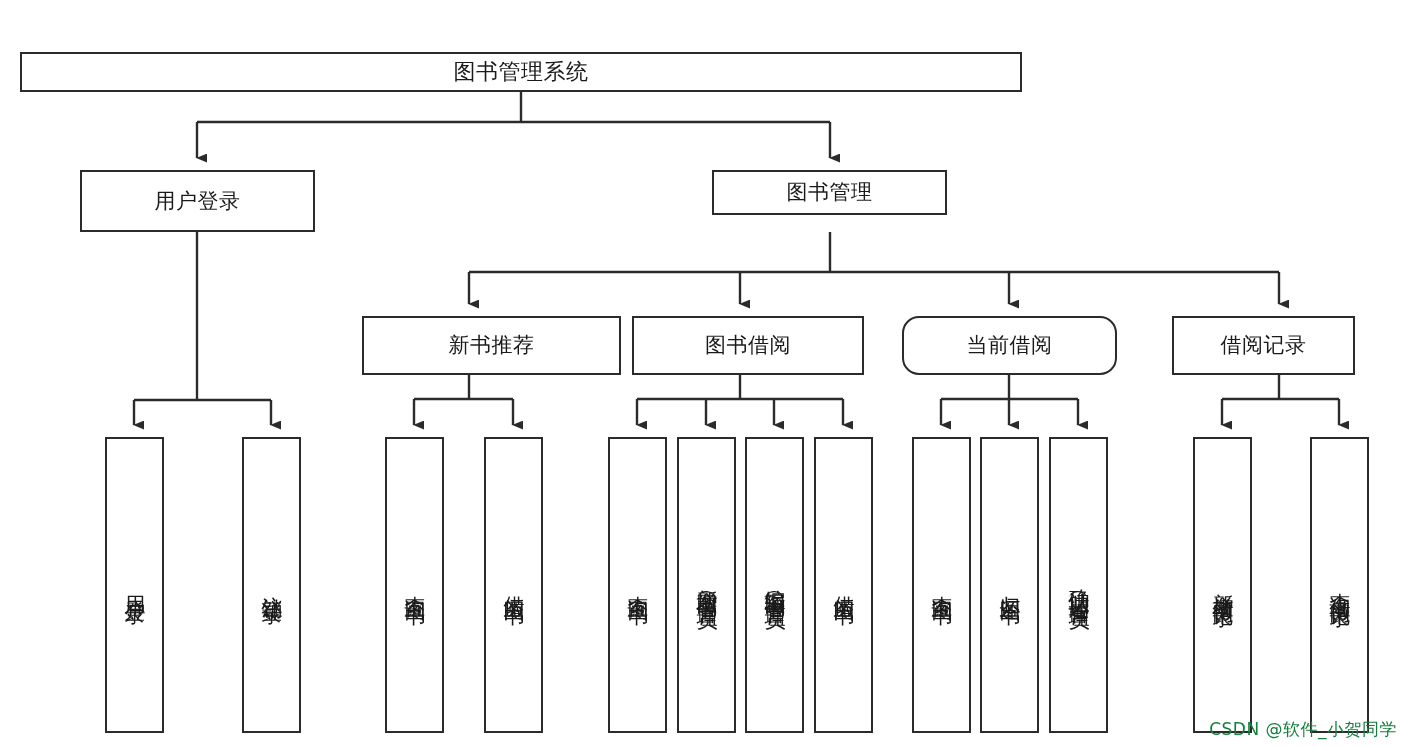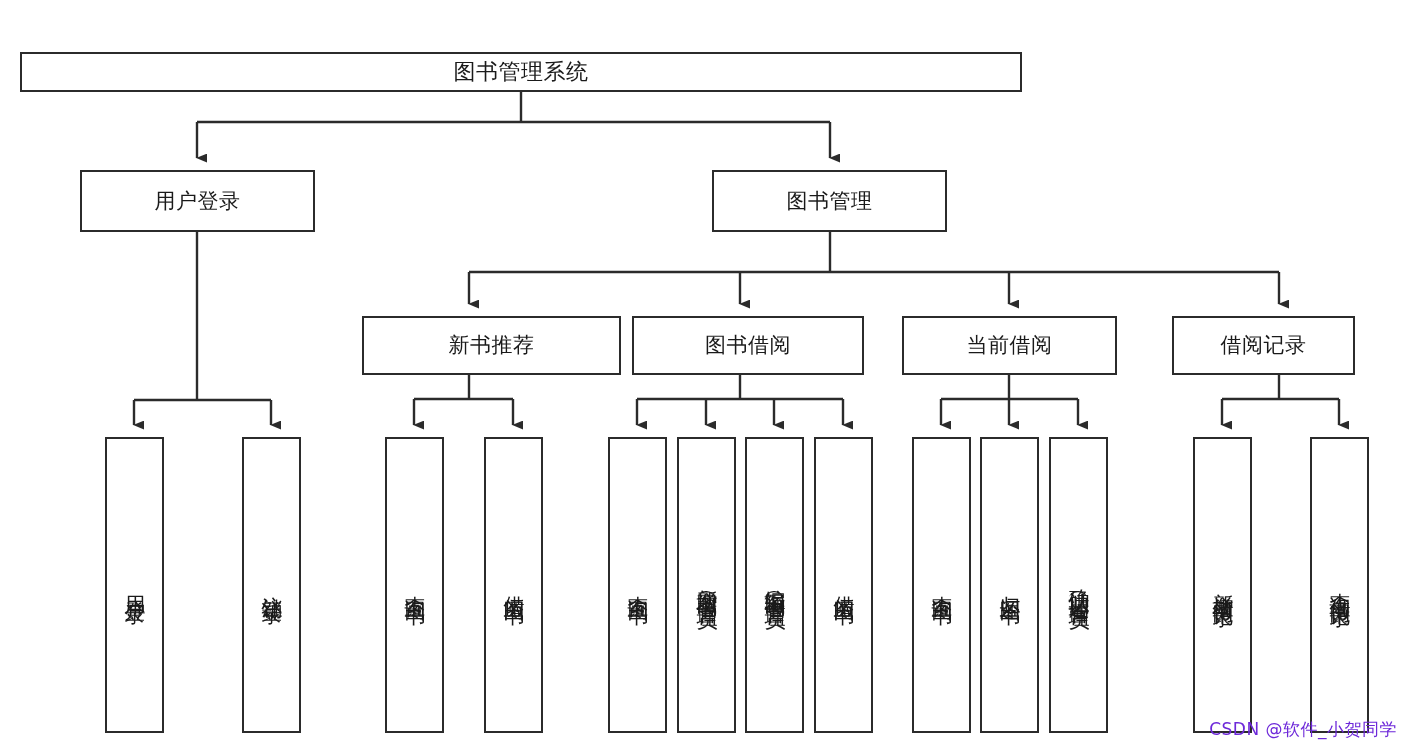--- a/index.html
+++ b/index.html
@@ -56,21 +56,21 @@
     max-height: 272px;
   }
   .node-box.root .node-label {
     font-size: 22px;
   }
   #watermark {
     position: absolute;
     right: 8px;
     bottom: 6px;
     font-size: 17px;
-    color: #6d28d9;
+    color: #15803d;
     letter-spacing: 0.5px;
     pointer-events: none;
     margin-left: 12px;
   }
 </style>
 </head>
 <body>
 
 <div id="diagram-root">
 
@@ -124,31 +124,31 @@
     </g>
   </svg>
 
   <div class="node-box horizontal root" style="left:20px; top:14px; width:1002px; height:40px;margin-top:38px;">
     <span class="node-label">图书管理系统</span>
   </div>
 
   <div class="node-box horizontal" style="left:80px; top:170px; width:235px; height:62px;">
     <span class="node-label">用户登录</span>
   </div>
-  <div class="node-box horizontal" style="left:712px; top:170px; width:235px; height:62px;">
+  <div class="node-box horizontal" style="left:712px; top:170px; width:235px; height:45px;">
     <span class="node-label">图书管理</span>
   </div>
 
   <div class="node-box horizontal" style="left:362px; top:316px; width:259px; height:59px;">
     <span class="node-label">新书推荐</span>
   </div>
   <div class="node-box horizontal" style="left:632px; top:316px; width:232px; height:59px;">
     <span class="node-label">图书借阅</span>
   </div>
-  <div class="node-box horizontal" style="left:902px; top:316px; width:215px; height:59px;">
+  <div class="node-box horizontal" style="left:902px; top:316px; width:215px; height:59px;border-radius:17px;">
     <span class="node-label">当前借阅</span>
   </div>
   <div class="node-box horizontal" style="left:1172px; top:316px; width:183px; height:59px;">
     <span class="node-label">借阅记录</span>
   </div>
 
   <div class="node-box vertical" style="left:105px; top:437px; width:59px; height:296px;">
     <span class="node-label">用户登录</span>
   </div>
   <div class="node-box vertical" style="left:242px; top:437px; width:59px; height:296px;">

